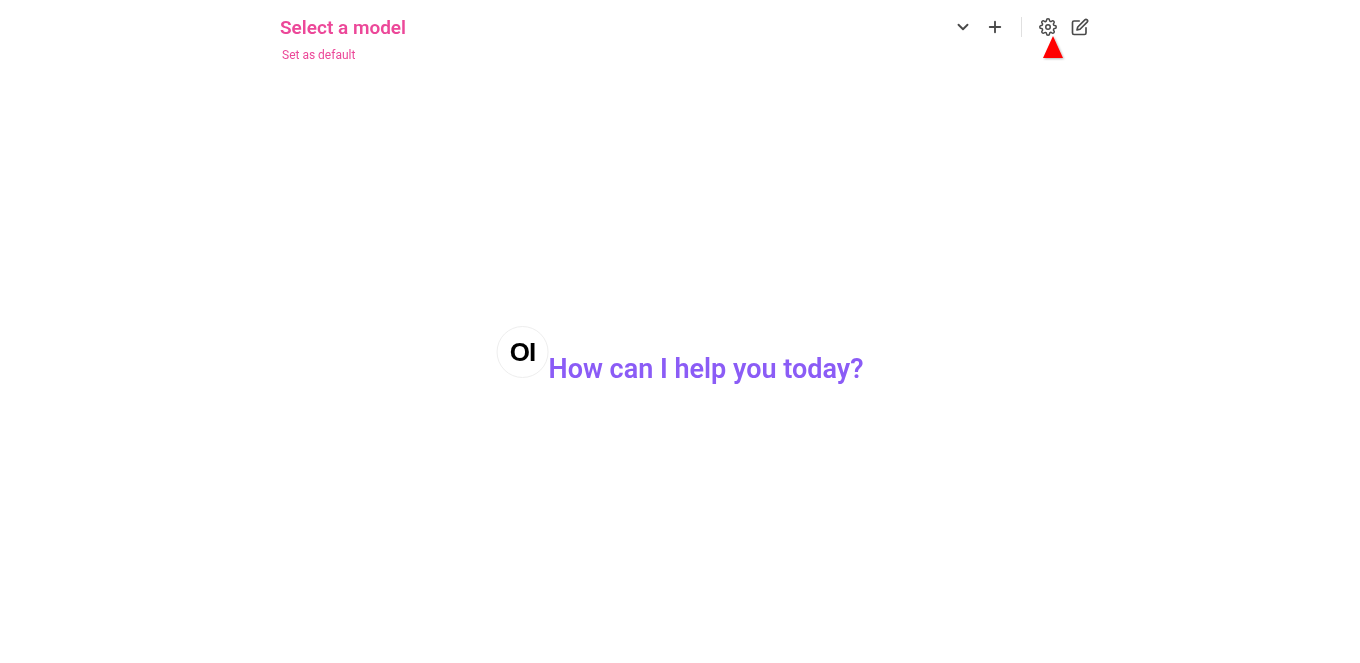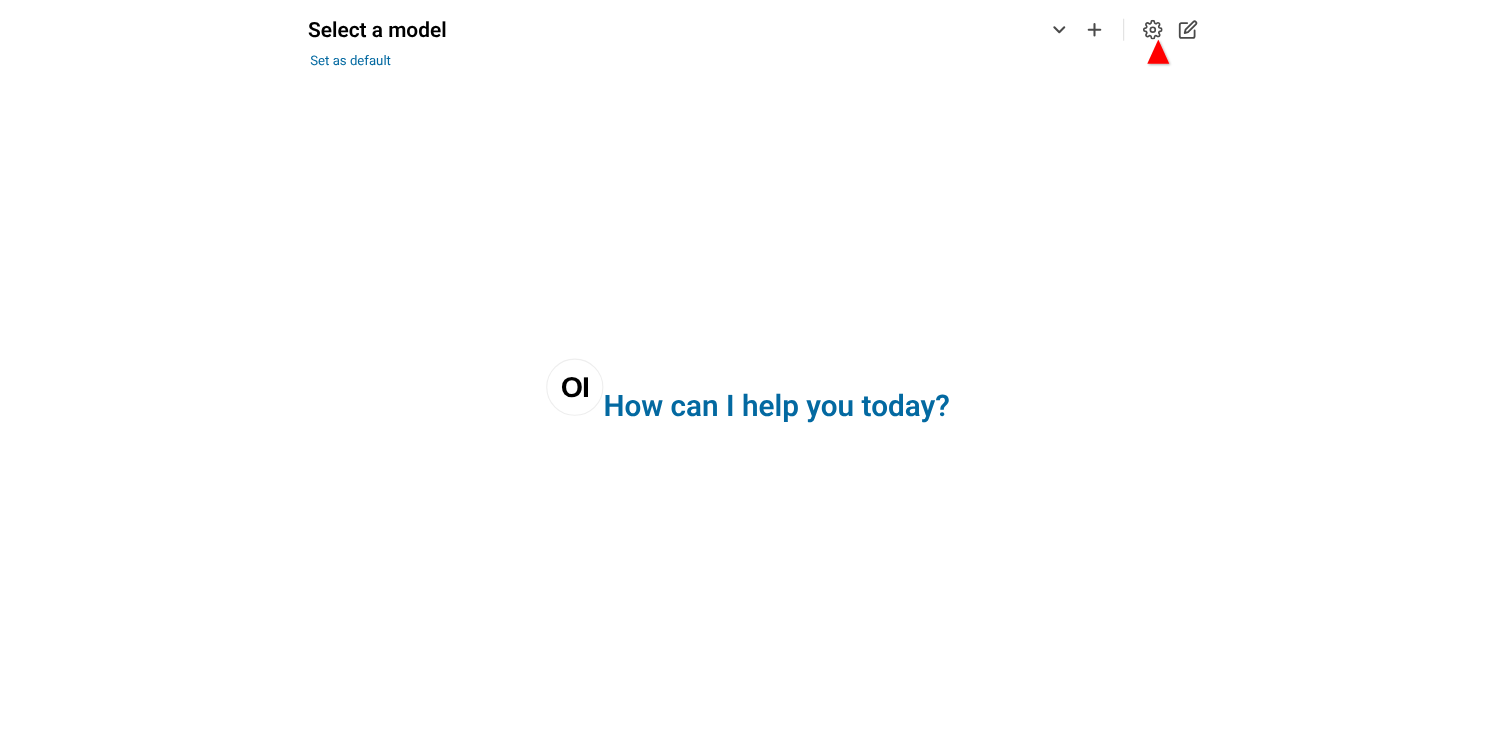--- a/index.html
+++ b/index.html
@@ -24,26 +24,26 @@
       justify-content: space-between;
       align-items: flex-start;
     }
     .model-section {
       display: flex;
       flex-direction: column;
     }
     .model-title {
       font-size: 19px;
       font-weight: 600;
-      color: #000000;
+      color: #ec4899;
       line-height: 1.4;
     }
     .model-subtitle {
       font-size: 12px;
-      color: #0369a1;
+      color: #ec4899;
       margin-top: 6px;
       margin-left: 2px;
     }
     .icon-group {
       display: flex;
       align-items: center;
       gap: 12px;
       margin-top: 2px;
     }
     .icon-btn {
@@ -95,21 +95,21 @@
     }
     .greeting-line1 {
       font-size: 27px;
       font-weight: 600;
       color: #333333;
       line-height: 1.3;
     }
     .greeting-line2 {
       font-size: 27px;
       font-weight: 600;
-      color: #0369a1;
+      color: #8b5cf6;
       line-height: 1.3;
       margin-top: 16px;
     }
     .arrow-annotation {
       position: absolute;
       top: 36px;
       left: 1042px;
       pointer-events: none;
     }
   </style>

